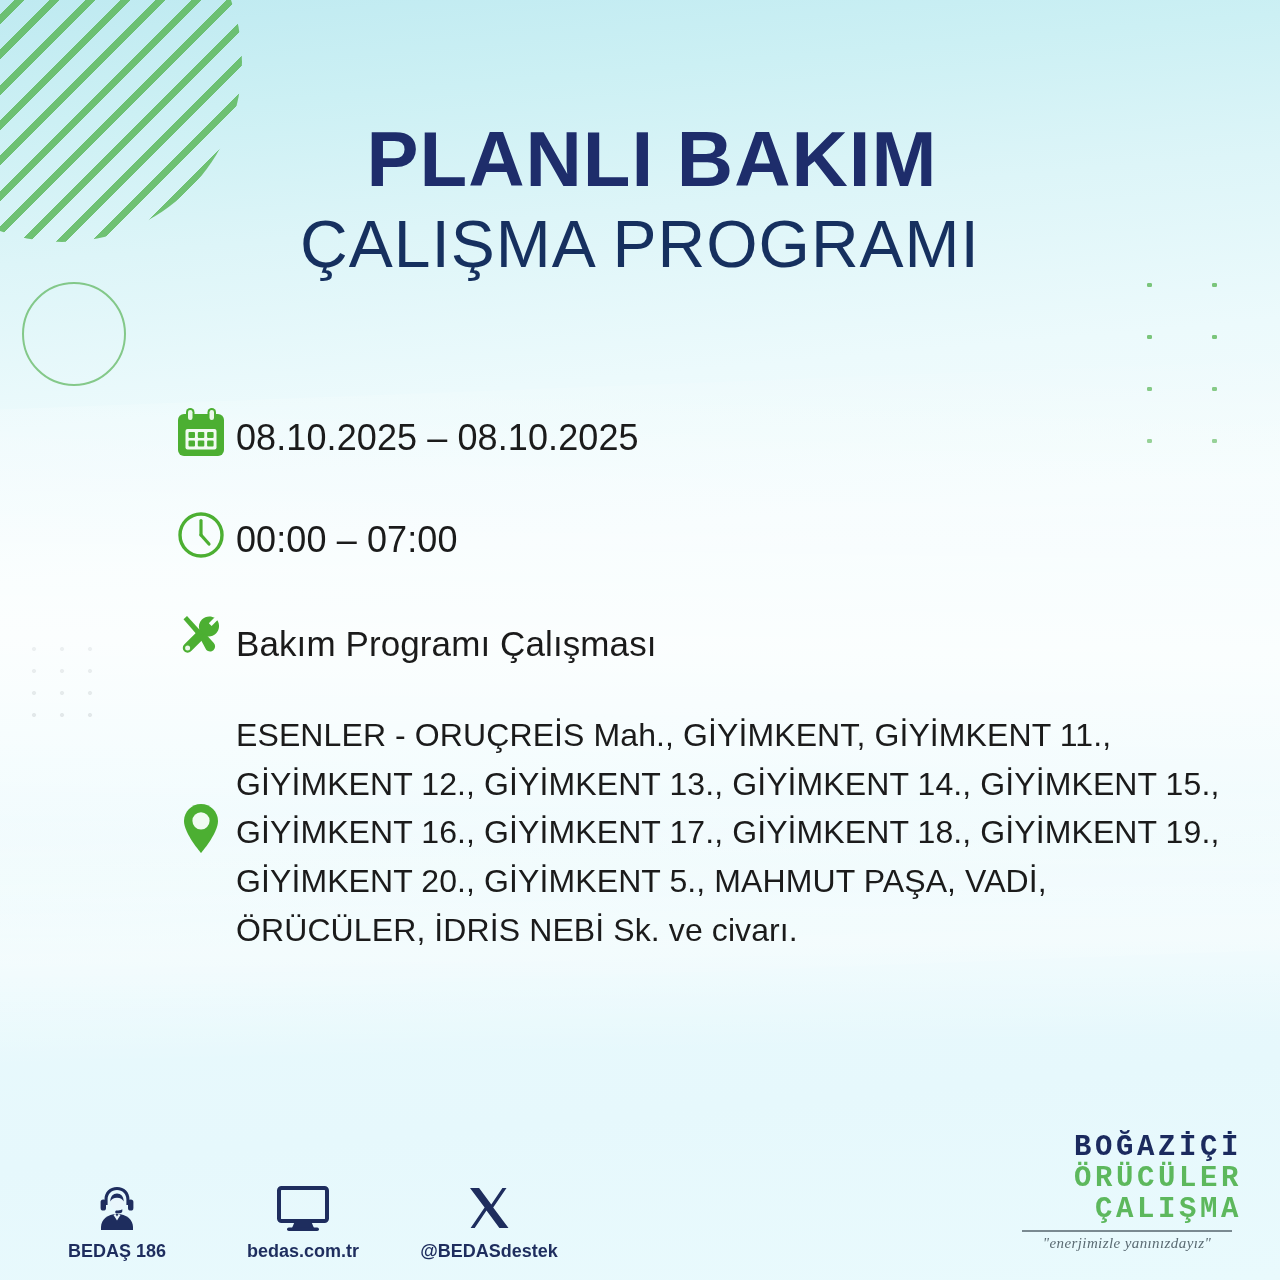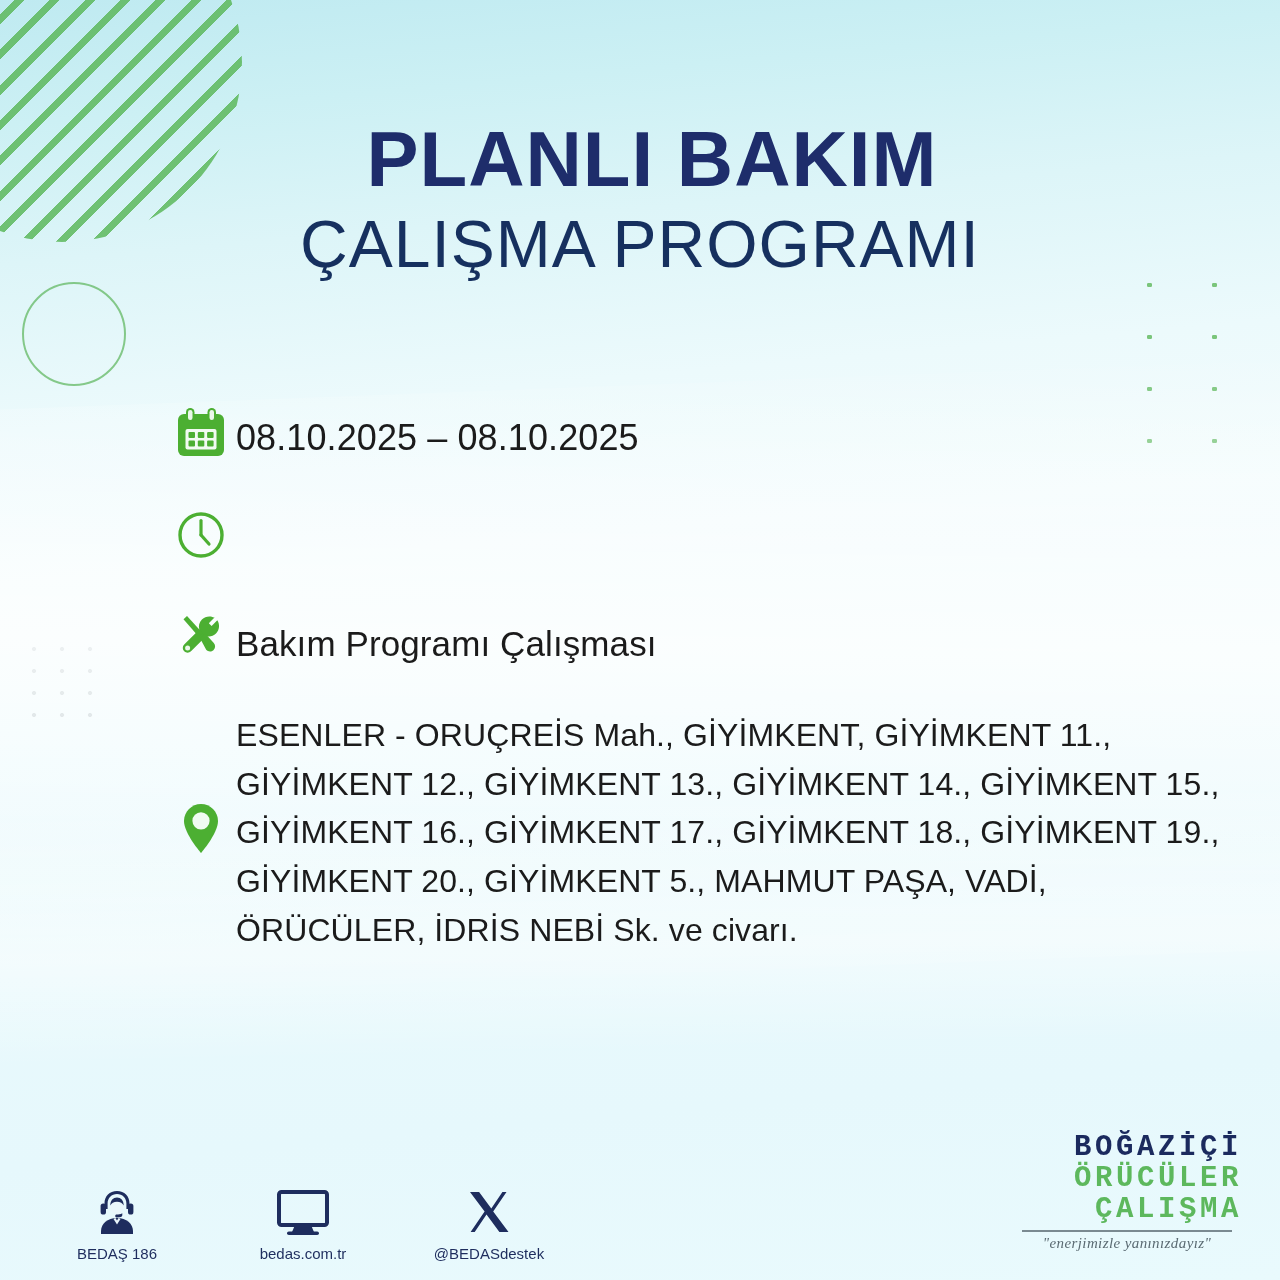--- a/index.html
+++ b/index.html
@@ -202,22 +202,22 @@
   }
   .contact-icon {
     height: 56px;
     display: flex;
     align-items: flex-end;
     justify-content: center;
     margin-bottom: 8px;
   }
   .contact-label {
     font-family: "Liberation Sans", sans-serif;
-    font-size: 15px;
-    font-weight: normal;
+    font-size: 18px;
+    font-weight: bold;
     color: #1e2d5e;
     white-space: nowrap;
   }
 
   
   #brand-logo {
     position: absolute;
     right: 38px;
     bottom: 28px;
     text-align: right;
@@ -291,20 +291,21 @@
     </div>
 
     <div class="info-row" id="row-time">
       <div class="info-icon">
         <svg width="54" height="54" viewBox="0 0 54 54">
           <circle cx="27" cy="28" r="21" fill="none" stroke="#4caf32" stroke-width="3.4"></circle>
           <line x1="27" y1="28" x2="27" y2="13.5" stroke="#4caf32" stroke-width="3.2" stroke-linecap="round"></line>
           <line x1="27" y1="28" x2="35" y2="37" stroke="#4caf32" stroke-width="3.2" stroke-linecap="round"></line>
         </svg>
       </div>
+      <div class="info-text">00:00 – 07:00</div>
     </div>
 
     <div class="info-row" id="row-work">
       <div class="info-icon">
         <svg width="54" height="54" viewBox="0 0 54 54">
 
           <g fill="#4caf32">
             <path d="M40.5 6.5 L34.8 12.2 L37.6 15.0 L43.3 9.3 C46.0 13.4 45.6 19.0 42.0 22.6 C39.3 25.3 35.5 26.2 32.1 25.2 L17.0 40.3 C15.1 42.2 12.1 42.2 10.2 40.3 C8.3 38.4 8.3 35.4 10.2 33.5 L25.3 18.4 C24.3 15.0 25.2 11.2 27.9 8.5 C31.5 4.9 37.1 4.5 41.2 7.2 Z"></path>
             <circle cx="13.6" cy="36.9" r="2.5" fill="#eaf8ea"></circle>
           </g>

